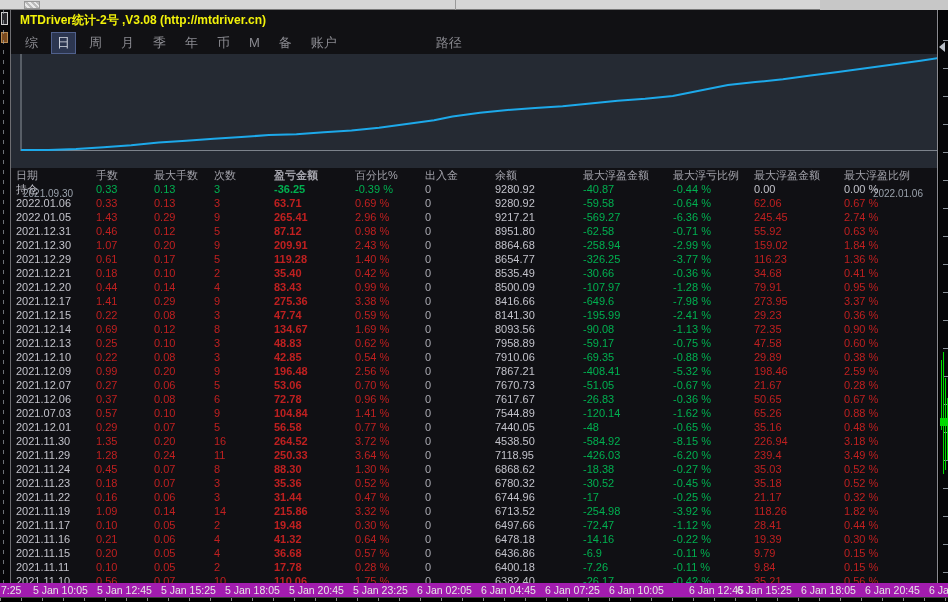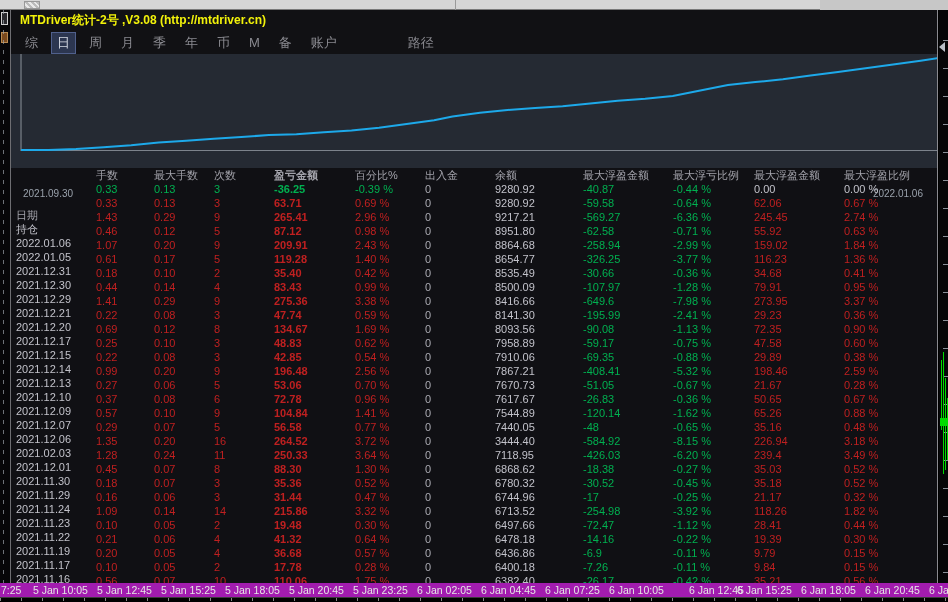--- a/index.html
+++ b/index.html
@@ -28,34 +28,34 @@
   .candle { position:absolute; background:#00dc00; width:1px; }
 
   
   .stats-window { position:absolute; left:10px; top:10px; width:928px; height:573px; background:#101014;
       border-left:1px solid #6e6e72; border-right:1px solid #8a8a90; overflow:hidden; }
   .title-bar { position:absolute; left:0; top:0; width:100%; height:20px; line-height:20px; padding-left:9px;
       color:#f2f20a; font-size:12px; font-weight:bold; background:#111114; white-space:nowrap; }
   .menu-bar { position:absolute; left:0; top:20px; width:100%; height:24px; background:#111114; padding-left:9px; padding-top:3px; white-space:nowrap; }
   .menu-item { display:inline-block; color:#8a8a90; font-size:13px; padding:1px 5px; margin-right:9px; cursor:default; }
   .menu-item.selected { background:#2c3650; color:#d4d8e2; outline:1px solid #50608c; }
-  .menu-item.gapped { margin-left:52px; }
+  .menu-item.gapped { margin-left:80px; }
 
   .chart-panel { position:absolute; left:0; top:44px; width:928px; height:114px; background:#252a33; }
   .chart-panel svg { position:absolute; left:0; top:0; }
   .chart-label { position:absolute; font-size:10px; color:#9aa2ac;margin-top:36px; }
   .chart-label.start { left:12px; top:98px; }
   .chart-label.end { right:16px; top:98px; }
 
   .table-area { position:absolute; left:0; top:158px; width:928px; height:415px; font-size:11px; }
   .thead { position:absolute; left:0; top:0; width:928px; height:14px; color:#a2a2aa; }
   .rows { position:absolute; left:0; top:14px; width:928px; }
   .trow { position:relative; height:14px; line-height:14px; width:928px; white-space:nowrap; }
   .cell { position:absolute; top:0; height:14px; line-height:14px; overflow:hidden; }
-  .c0{left:5px;width:80px;margin-top:40px;} .c1{left:85px;width:58px;} .c2{left:143px;width:60px;} .c3{left:203px;width:60px;}
+  .c0{left:5px;width:80px;} .c1{left:85px;width:58px;} .c2{left:143px;width:60px;} .c3{left:203px;width:60px;}
   .c4{left:263px;width:81px;font-weight:bold;} .c5{left:344px;width:70px;} .c6{left:414px;width:70px;} .c7{left:484px;width:88px;}
   .c8{left:572px;width:90px;} .c9{left:662px;width:81px;} .c10{left:743px;width:90px;} .c11{left:833px;width:90px;}
   .w { color:#c2c2ca; }  
   .r { color:#bf2020; }  
   .g { color:#00b050; }  
   .m { color:#aaaab2; }  
 
   
   .time-axis { position:absolute; left:0; top:583px; width:948px; height:14px; background:#a21caf; }
   .time-label { position:absolute; top:1px; color:#e6e6e6; font-size:10.5px; white-space:nowrap; }
@@ -340,21 +340,21 @@
             <span class="cell c4 r">72.78</span>
             <span class="cell c5 r">0.96 %</span>
             <span class="cell c6 m">0</span>
             <span class="cell c7 w">7617.67</span>
             <span class="cell c8 g">-26.83</span>
             <span class="cell c9 g">-0.36 %</span>
             <span class="cell c10 r">50.65</span>
             <span class="cell c11 r">0.67 %</span>
           </div>
           <div class="trow">
-            <span class="cell c0 w">2021.02.03</span>
+            <span class="cell c0 w">2021.07.03</span>
             <span class="cell c1 r">0.57</span>
             <span class="cell c2 r">0.10</span>
             <span class="cell c3 r">9</span>
             <span class="cell c4 r">104.84</span>
             <span class="cell c5 r">1.41 %</span>
             <span class="cell c6 m">0</span>
             <span class="cell c7 w">7544.89</span>
             <span class="cell c8 g">-120.14</span>
             <span class="cell c9 g">-1.62 %</span>
             <span class="cell c10 r">65.26</span>
@@ -375,21 +375,21 @@
             <span class="cell c11 r">0.48 %</span>
           </div>
           <div class="trow">
             <span class="cell c0 w">2021.11.30</span>
             <span class="cell c1 r">1.35</span>
             <span class="cell c2 r">0.20</span>
             <span class="cell c3 r">16</span>
             <span class="cell c4 r">264.52</span>
             <span class="cell c5 r">3.72 %</span>
             <span class="cell c6 m">0</span>
-            <span class="cell c7 w">3444.40</span>
+            <span class="cell c7 w">4538.50</span>
             <span class="cell c8 g">-584.92</span>
             <span class="cell c9 g">-8.15 %</span>
             <span class="cell c10 r">226.94</span>
             <span class="cell c11 r">3.18 %</span>
           </div>
           <div class="trow">
             <span class="cell c0 w">2021.11.29</span>
             <span class="cell c1 r">1.28</span>
             <span class="cell c2 r">0.24</span>
             <span class="cell c3 r">11</span>

